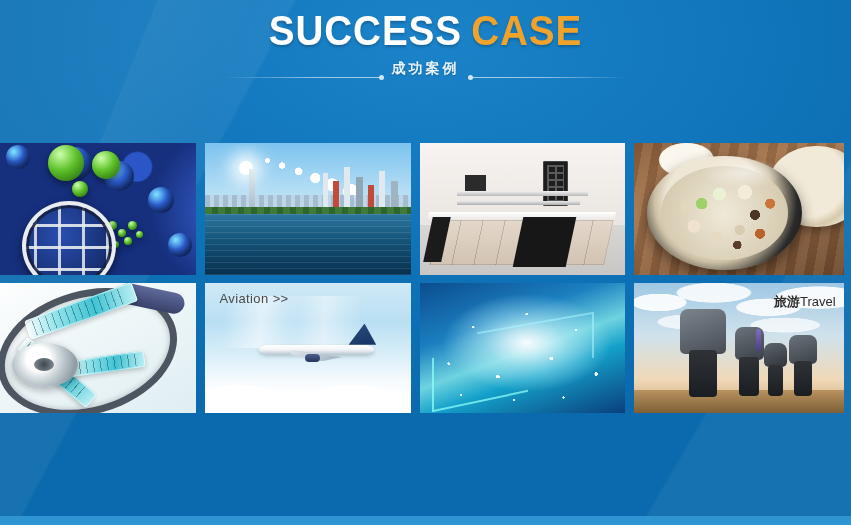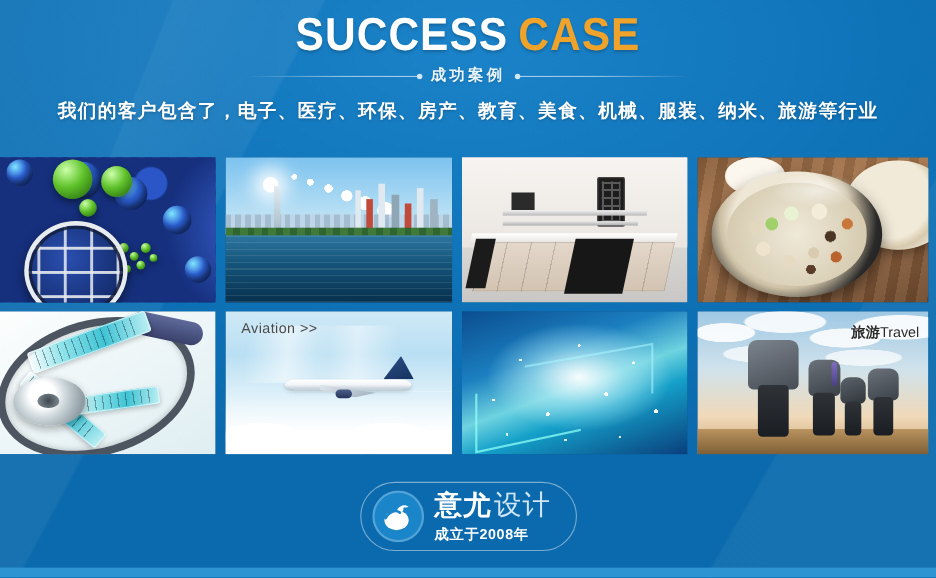--- a/index.html
+++ b/index.html
@@ -30,21 +30,21 @@
     font-size:42px;line-height:42px;font-weight:bold;letter-spacing:1px;
     font-family:"Liberation Sans Narrow","Liberation Sans",sans-serif;
     transform:scaleX(0.92);
     text-shadow:0 2px 3px rgba(0,0,0,0.22);
     white-space:nowrap;
   }
   .title .w{color:#ffffff;}
   .title .o{color:#f0a32a;margin-left:10px;}
 
   .sub-row{
-    display:flex;align-items:center;justify-content:center;gap:9px;margin-top:8px;
+    display:flex;align-items:flex-end;justify-content:center;gap:9px;margin-top:8px;
   }
   .rule{
     position:relative;height:1px;width:158px;
     background:linear-gradient(90deg, rgba(255,255,255,0) 0%, rgba(255,255,255,0.55) 55%, rgba(255,255,255,0.62) 100%);
   }
   .rule.right{
     background:linear-gradient(270deg, rgba(255,255,255,0) 0%, rgba(255,255,255,0.55) 55%, rgba(255,255,255,0.62) 100%);
   }
   .rule:after{
     content:"";position:absolute;top:-2px;right:-1px;width:5px;height:5px;border-radius:50%;
@@ -330,21 +330,20 @@
     <div class="title">
       <span class="w">SUCCESS</span><span class="o">CASE</span>
     </div>
 
     <div class="sub-row">
       <span class="rule left"></span>
       <span class="sub-cn">成功案例</span>
       <span class="rule right"></span>
     </div>
 
-    <div class="tagline">我们的客户包含了，电子、医疗、环保、房产、教育、美食、机械、服装、纳米、旅游等行业</div>
   </div>
 
   <div class="grid">
 
     <div class="row r1">
 
       <div class="cell c1">
         <div class="art a-nano">
           <div class="nano-dots">
             <i style="left:58px;top:4px;width:34px;height:34px;"></i>
@@ -461,29 +460,15 @@
               <span class="pack"></span>
               <span class="body"></span>
             </span>
           <span class="trav-label"><b>旅游</b><span>Travel</span></span>
         </div>
       </div>
 
     </div>
   </div>
 
-  <div class="logo">
-    <span class="logo-mark">
-      <svg width="31" height="31" viewBox="0 0 31 31" aria-hidden="true">
-        <ellipse cx="14" cy="19" rx="11" ry="9" fill="#ffffff"></ellipse>
-        <path d="M14 11 C16 5, 22 4, 25 7 C22 7, 20 9, 19 12 Z" fill="#ffffff"></path>
-        <circle cx="21.5" cy="8.5" r="1.4" fill="#1a85c9"></circle>
-        <path d="M4 17 C7 11, 13 9, 17 12" stroke="#1a85c9" stroke-width="2.4" fill="none" stroke-linecap="round"></path>
-      </svg>
-    </span>
-    <span class="logo-text">
-      <span class="logo-name"><span class="b">意尤</span><span class="l">设计</span></span>
-      <span class="logo-since">成立于2008年</span>
-    </span>
-  </div>
 
   <span class="bottom-strip"></span>
 </div>
 
 </body></html>

